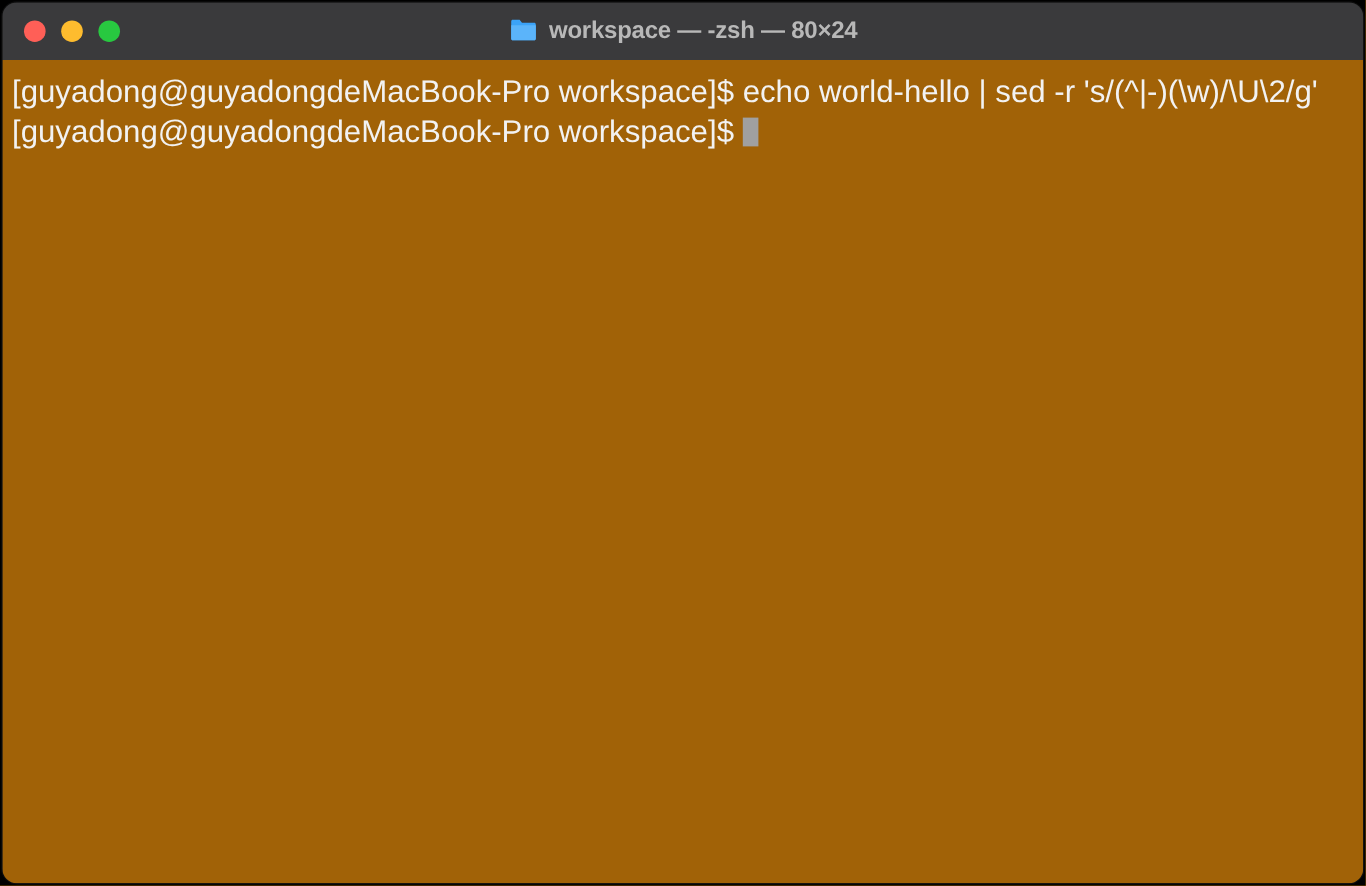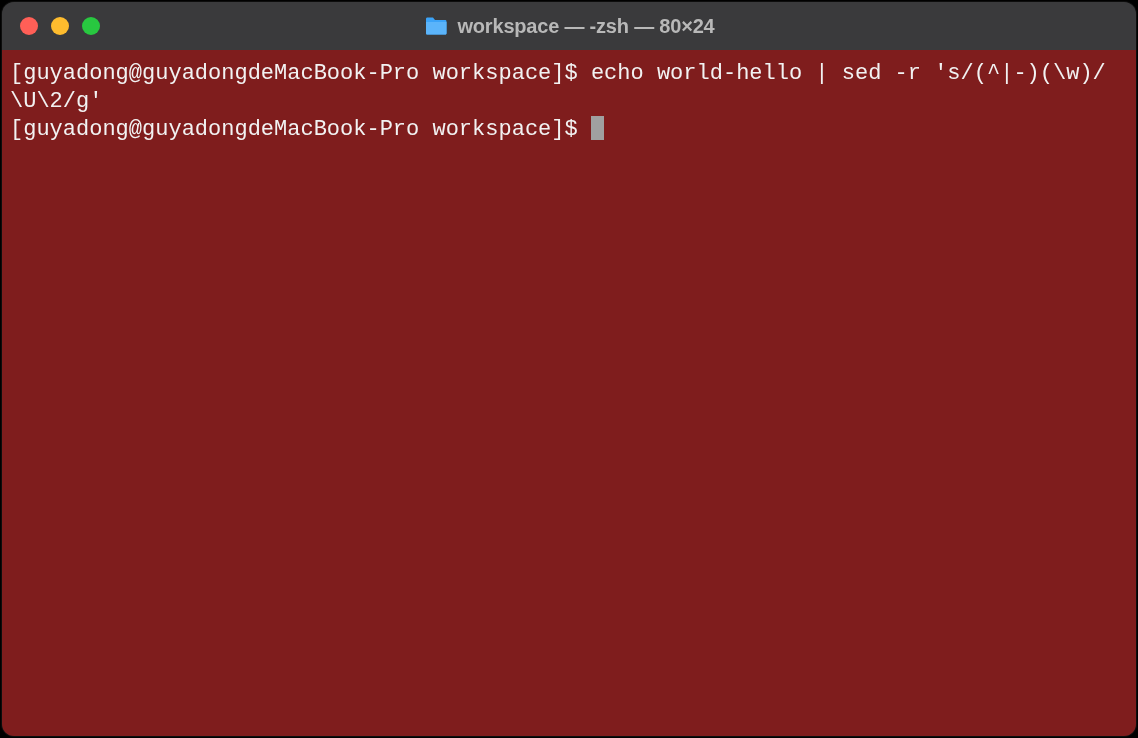--- a/index.html
+++ b/index.html
@@ -44,43 +44,43 @@
       width: 18px;
       height: 18px;
       border-radius: 50%;
     }
     .light.close { background: #ff5f57; }
     .light.minimize { background: #febc2e; }
     .light.zoom { background: #28c840; }
     .title-center {
       flex: 1;
       display: flex;
-      align-items: center;
+      align-items: flex-start;
       justify-content: center;
       gap: 10px;
     }
     .folder-icon {
       width: 24px;
       height: 20px;
       display: inline-flex;
       align-items: center;
       justify-content: center;
     }
     .title-text {
       color: #b8b8b8;
       font-size: 20px;
       font-weight: 600;
       letter-spacing: -0.2px;
     }
     .terminal-body {
       flex: 1;
-      background: #7f1d1d;
+      background: #a16207;
       padding: 10px 8px;
-      font-family: Liberation Mono, monospace;
-      font-size: 22px;
+      font-family: Liberation Sans, sans-serif;
+      font-size: 26px;
       line-height: 1.27;
       color: #f2f2f2;
       white-space: pre-wrap;
       word-break: break-all;
       overflow: hidden;
     }
     .term-line {
       display: block;
     }
     .cursor {

